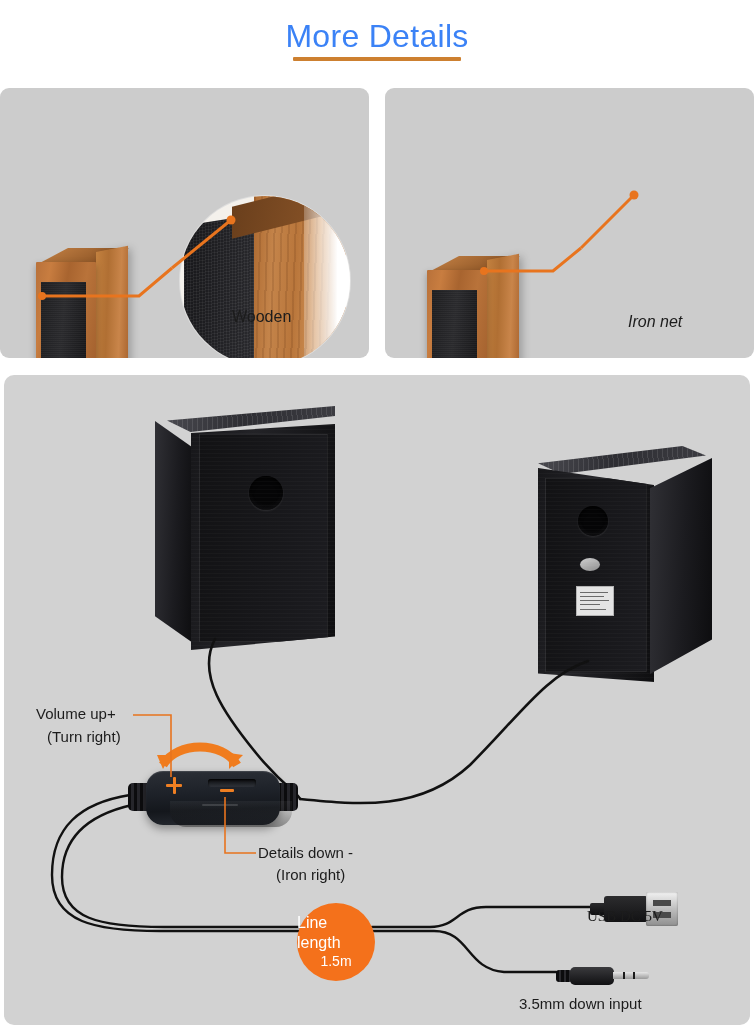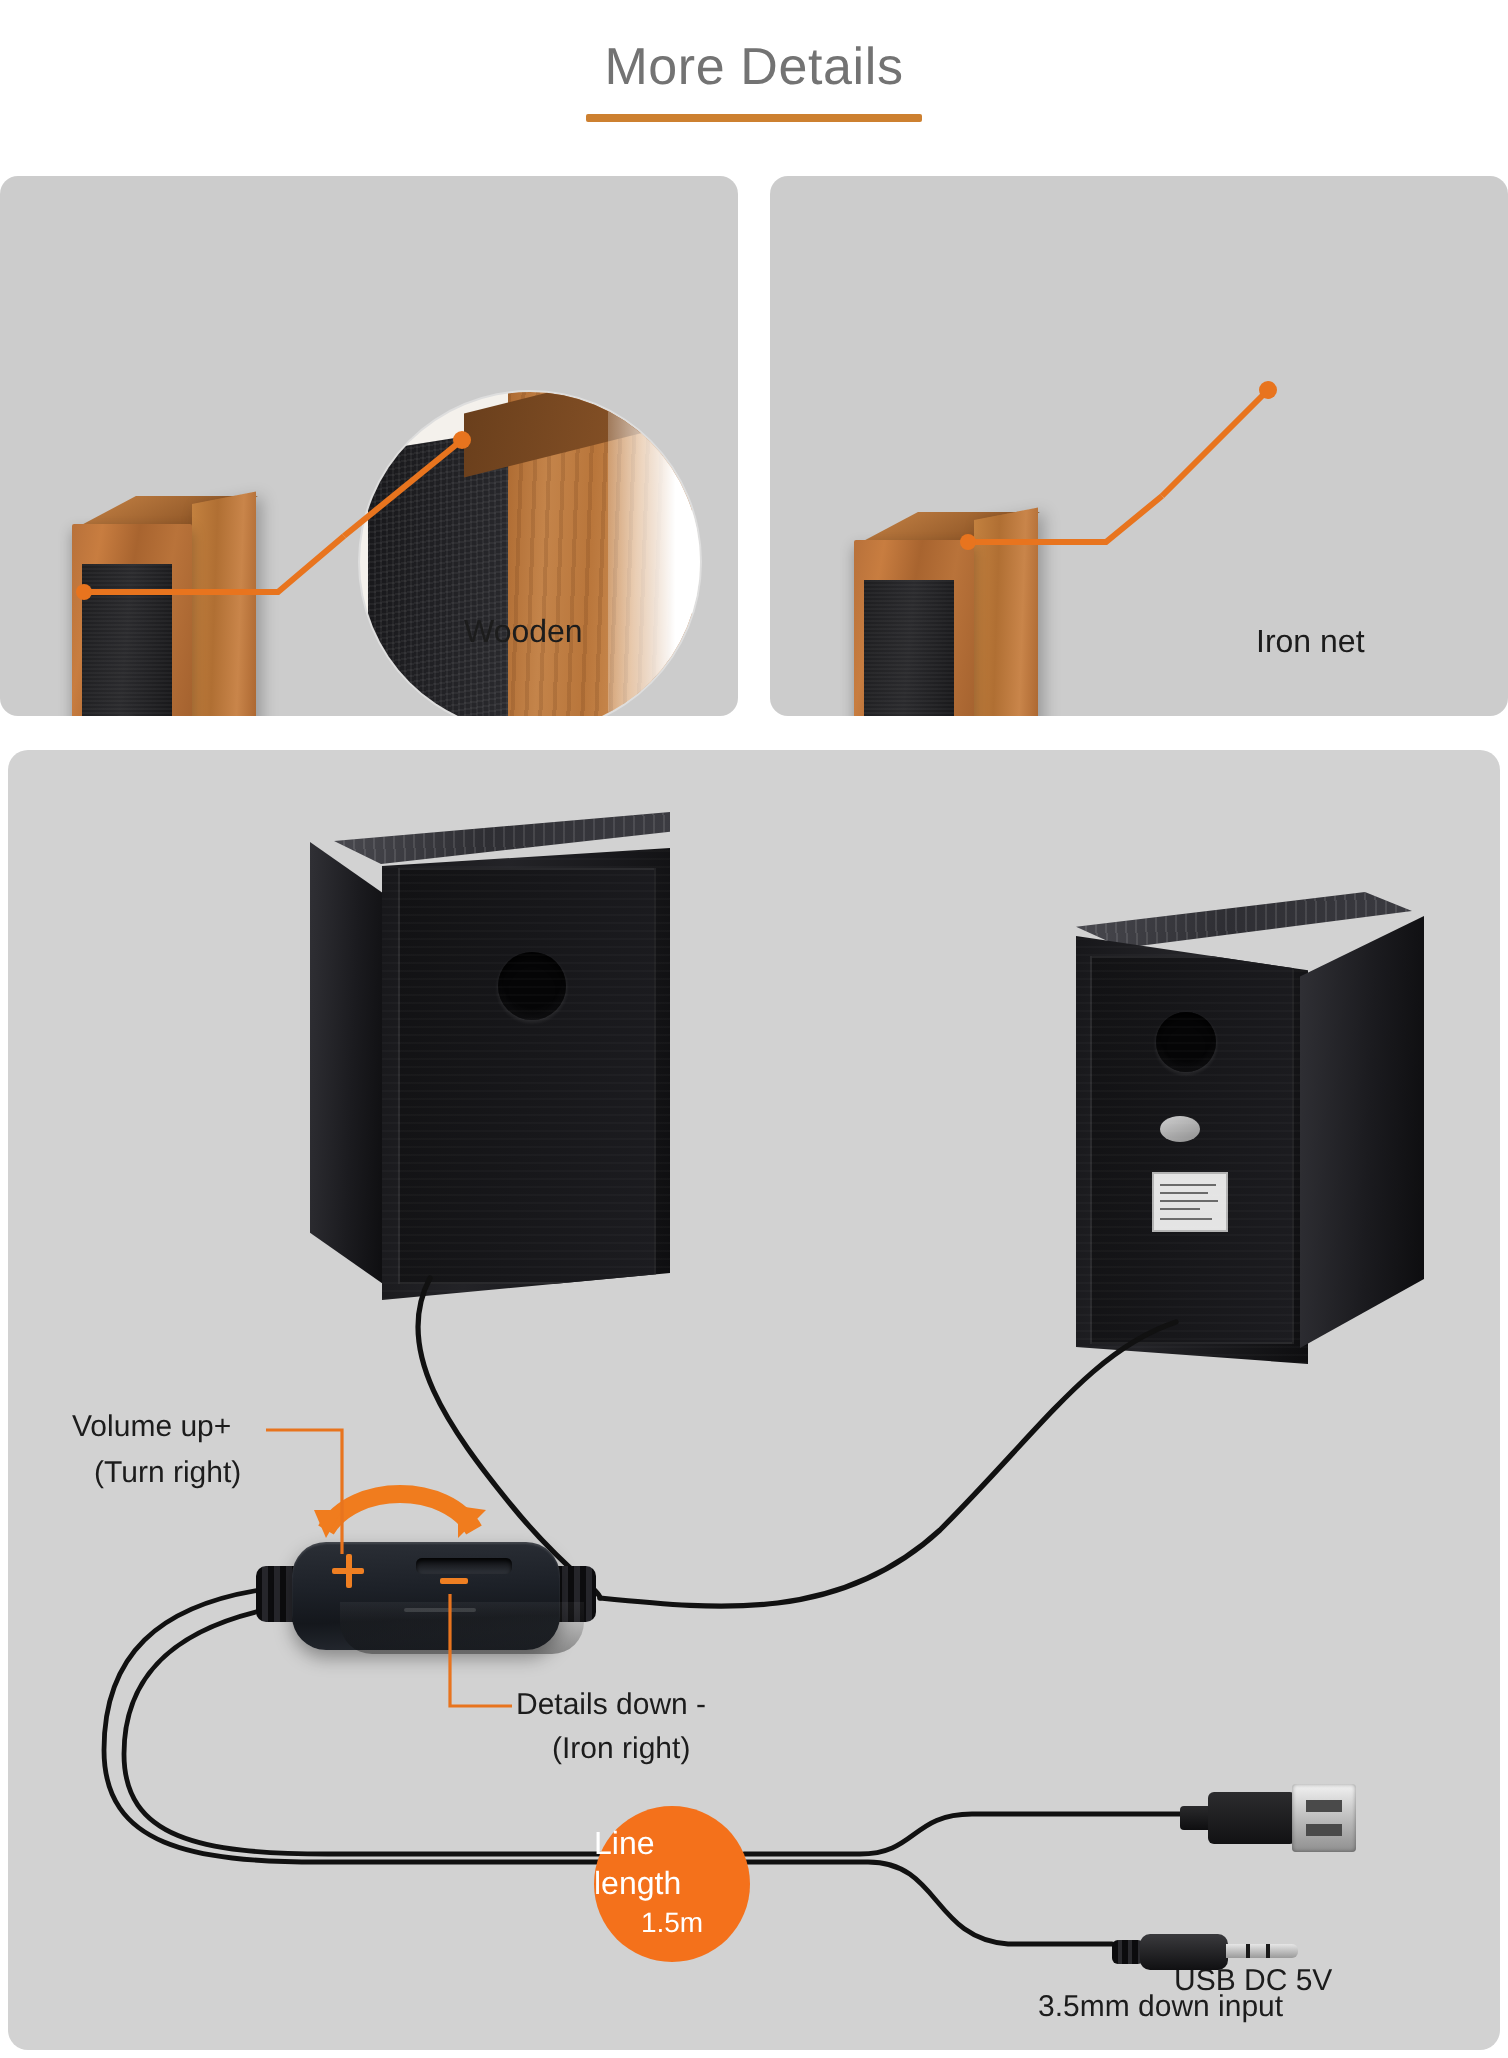--- a/index.html
+++ b/index.html
@@ -7,33 +7,33 @@
     width:754px;height:1029px;position:relative;overflow:hidden;
     background:#ffffff;
     font-family:"Liberation Sans",sans-serif;
     -webkit-font-smoothing:antialiased;
   }
 
   
   .header{position:absolute;left:0;top:0;width:754px;height:85px;}
   .header-title{
     position:absolute;left:0;top:18px;width:754px;text-align:center;
-    font-size:26px;color:#737373;letter-spacing:.3px;
+    font-size:32px;color:#3b82f6;letter-spacing:.3px;
   }
   .header-rule{
     position:absolute;left:293px;top:57px;width:168px;height:4px;
     background:#cd8030;border-radius:1px;
   }
 
   
   .panel{
     position:absolute;background:#cccccc;border-radius:9px;overflow:hidden;
   }
   #panel-wooden{left:0;top:88px;width:369px;height:270px;}
-  #panel-ironnet{left:385px;top:88px;width:369px;height:270px;}
+  #panel-ironnet{left:385px;top:88px;width:369px;height:270px;font-style:italic;}
 
   .panel-caption{
     position:absolute;font-size:16px;color:#1c1c1c;white-space:nowrap;
   }
 
   
   .spk-sm{position:absolute;}
   .spk-sm .body{
     position:absolute;left:0;top:14px;width:60px;height:145px;
     background:linear-gradient(100deg,#b8713a 0%,#c87d40 18%,#a8642f 40%,#b9733a 62%,#9d5c2b 100%);
@@ -372,20 +372,20 @@
 <div id="badge-line-length">
   <span>Line length</span>
   <span class="big">1.5m</span>
 </div>
 
 <div id="usb-plug">
   <div class="neck"></div>
   <div class="hood"></div>
   <div class="shield"></div>
 </div>
-<div class="diag-label" style="left:587px;top:982px;">USB DC 5V</div>
+<div class="diag-label" style="left:587px;top:908px;font-family:Liberation Serif, serif;">USB DC 5V</div>
 
 <div id="audio-plug">
   <div class="ribs"></div>
   <div class="grip"></div>
   <div class="tip"></div>
 </div>
 <div class="diag-label" style="left:519px;top:995px;">3.5mm down input</div>
 
 </body></html>

